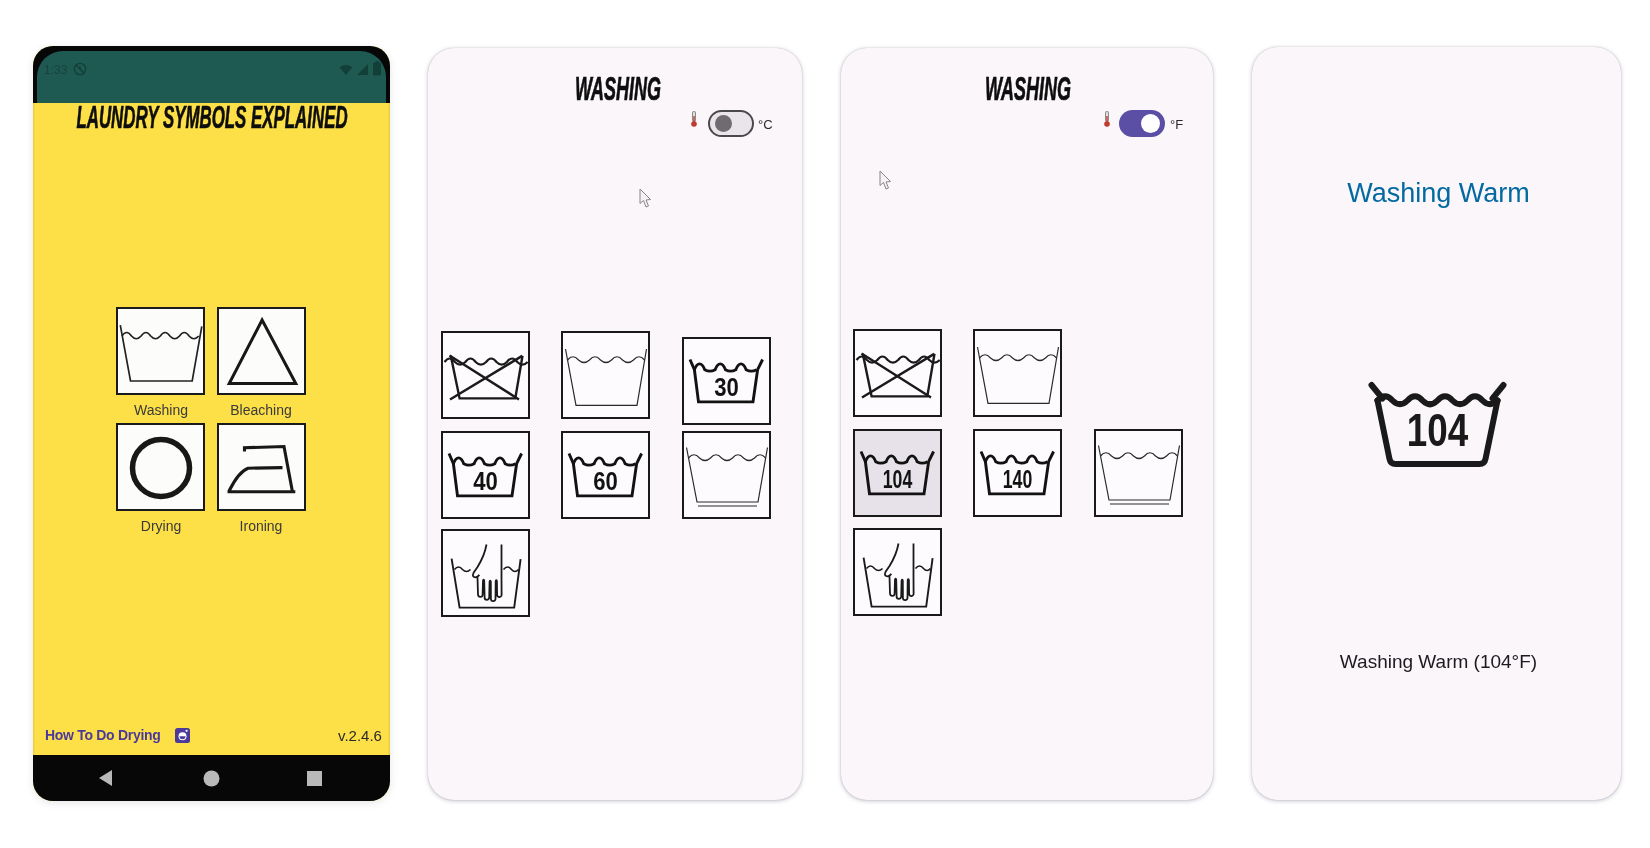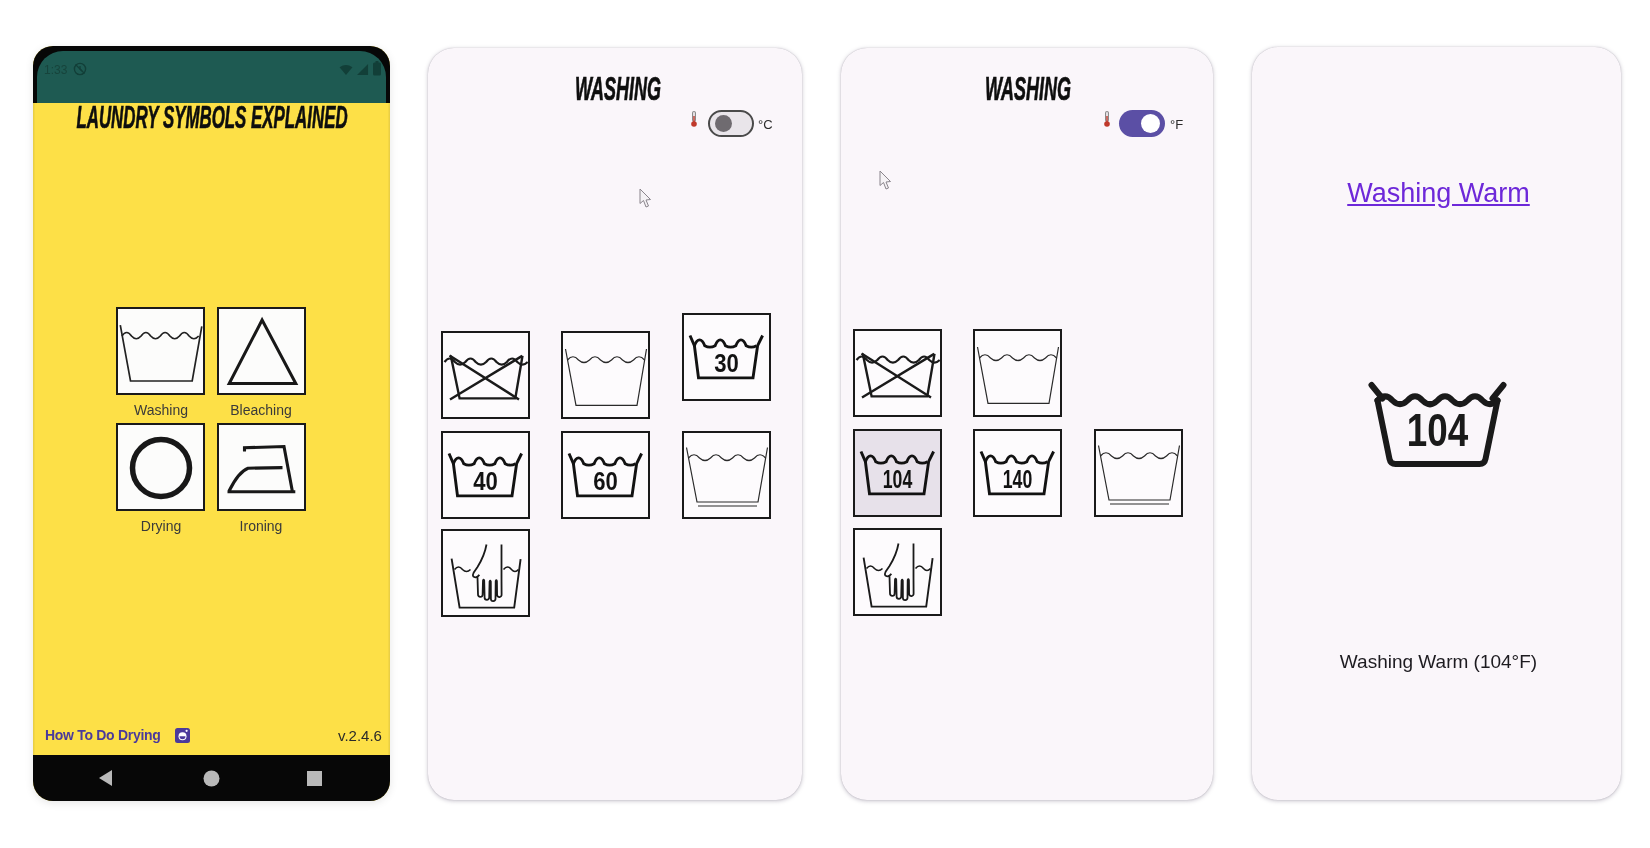--- a/index.html
+++ b/index.html
@@ -131,21 +131,21 @@
     </svg>
   </div>
 
   <div class="box" style="left:133px;top:283px;">
     <svg viewBox="0 0 90 90">
       <path d="M4.5 18 L15 74.3 L76 74.3 L85.5 18" fill="none" stroke="#2a2a2a" stroke-width="1.2"></path>
       <path d="M6.5 29 q5.5,-6.5 11,0 q5.5,5 11,0 q5.5,-6.5 11,0 q5.5,5 11,0 q5.5,-6.5 11,0 q5.5,5 11,0 q5.5,-6.5 11,0" fill="none" stroke="#2a2a2a" stroke-width="1.2"></path>
     </svg>
   </div>
 
-  <div class="box" style="left:253.5px;top:265px;text-align:right;">
+  <div class="box" style="left:253.5px;top:289px;text-align:right;">
     <svg viewBox="0 0 90 90">
       <path d="M8 22.5 L12.4 32.7 L16.5 64.9 L71 64.9 L75.6 32.7 L80.6 22.5" fill="none" stroke="#121212" stroke-width="2.9"></path>
       <path d="M12.4 32.7 c2.9,-7.8 7.45,-7.8 10.35,0 c2.9,1.6 7.45,1.6 10.35,0 c2.9,-7.8 7.45,-7.8 10.35,0 c2.9,1.6 7.45,1.6 10.35,0 c2.9,-7.8 7.45,-7.8 10.35,0 c2.9,1.6 7.45,1.6 10.35,0" fill="none" stroke="#121212" stroke-width="2.9"></path>
       <g transform="translate(44.5 58.5) scale(0.85 1)">
           <text x="0" y="0" font-size="26" font-weight="bold" fill="#121212" text-anchor="middle">30</text>
         </g>
     </svg>
   </div>
 
   <div class="box" style="left:13px;top:382.5px;">
@@ -257,21 +257,21 @@
       <path d="M13.5 40.5 q4,-5 8,0 q4,4 8,0" fill="none" stroke="#1a1a1a" stroke-width="1.6"></path>
       <path d="M62.5 40.5 q4,-5 8,0 q3.5,4 7,0" fill="none" stroke="#1a1a1a" stroke-width="1.6"></path>
       <path d="M45.5 15.5 C44 24 41.5 30 36.5 38 L32.6 43.8 Q30.8 47.4 33.6 48.2 Q36.6 48.8 38.3 45.7" fill="none" stroke="#1a1a1a" stroke-width="1.8"></path>
       <path d="M36.5 48.5 L37 65.5 a2.3 2.3 0 0 0 4.6 0.2 L42 51.5 q0.6 -1.5 1.2 0 L43.6 68.5 a2.3 2.3 0 0 0 4.6 0 L48.6 52.5 q0.6 -1.5 1.2 0 L49.9 70 a2.3 2.3 0 0 0 4.6 -0.2 L54.7 52 q0.6 -1.5 1.2 0 L56.1 66 a2.25 2.25 0 0 0 4.5 -0.4 L60.5 49.5 L60.5 15.5" fill="none" stroke="#1a1a1a" stroke-width="1.8"></path>
     </svg>
   </div>
 </div>
 
 <div class="card" id="card4" style="left:1252px;top:47px;width:369px;height:753px;">
 
-  <div class="abs" style="left:186.5px;top:131px;font-size:27px;color:#6d28d9;transform:translateX(-50%);white-space:nowrap;text-decoration:underline;">Washing Warm</div>
+  <div class="abs" style="left:186.5px;top:131px;font-size:27px;color:#0369a1;transform:translateX(-50%);white-space:nowrap;">Washing Warm</div>
 
   <svg class="abs" style="left:108px;top:332px;" width="150" height="95" viewBox="0 0 150 95">
     <path d="M11.5 6 L22.5 19.5 M143.5 6 L132.5 19.5" fill="none" stroke="#1a1a1a" stroke-width="6" stroke-linecap="round"></path>
     <path d="M17.5 21.5 q7.5,-8.5 15,0 q7.5,7.5 15,0 q7.5,-8.5 15,0 q7.5,7.5 15,0 q7.5,-8.5 15,0 q7.5,7.5 15,0 q7.5,-8.5 15,0 q7.5,7.5 15,0" fill="none" stroke="#1a1a1a" stroke-width="6" stroke-linecap="round"></path>
     <path d="M17.5 21.5 L29.5 80 Q30.5 85 35.5 85 L119.5 85 Q124.5 85 125.5 80 L137.5 21.5" fill="none" stroke="#1a1a1a" stroke-width="6" stroke-linecap="round" stroke-linejoin="round"></path>
     <g transform="translate(77.5 67) scale(0.8 1)">
         <text x="0" y="0" font-size="46" font-family="Liberation Sans" font-weight="bold" fill="#1a1a1a" text-anchor="middle">104</text>
       </g>
   </svg>
 

